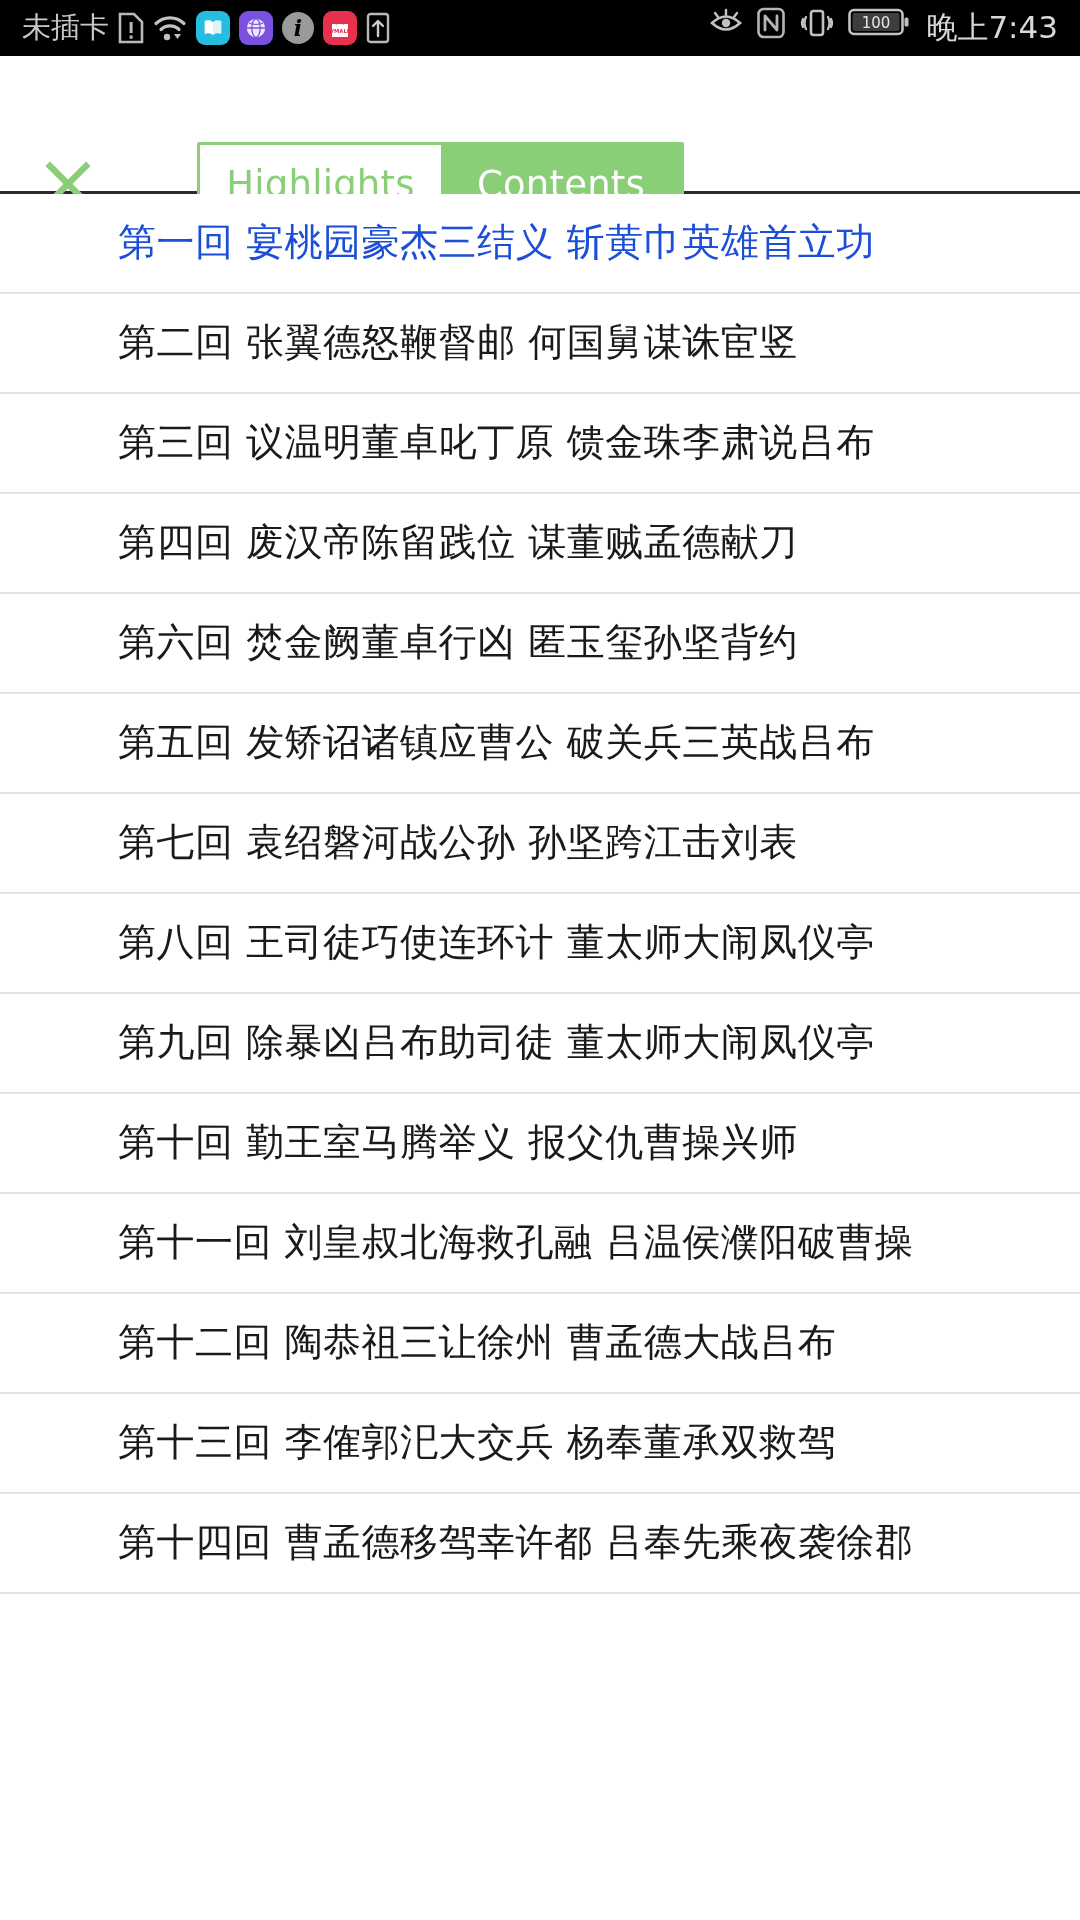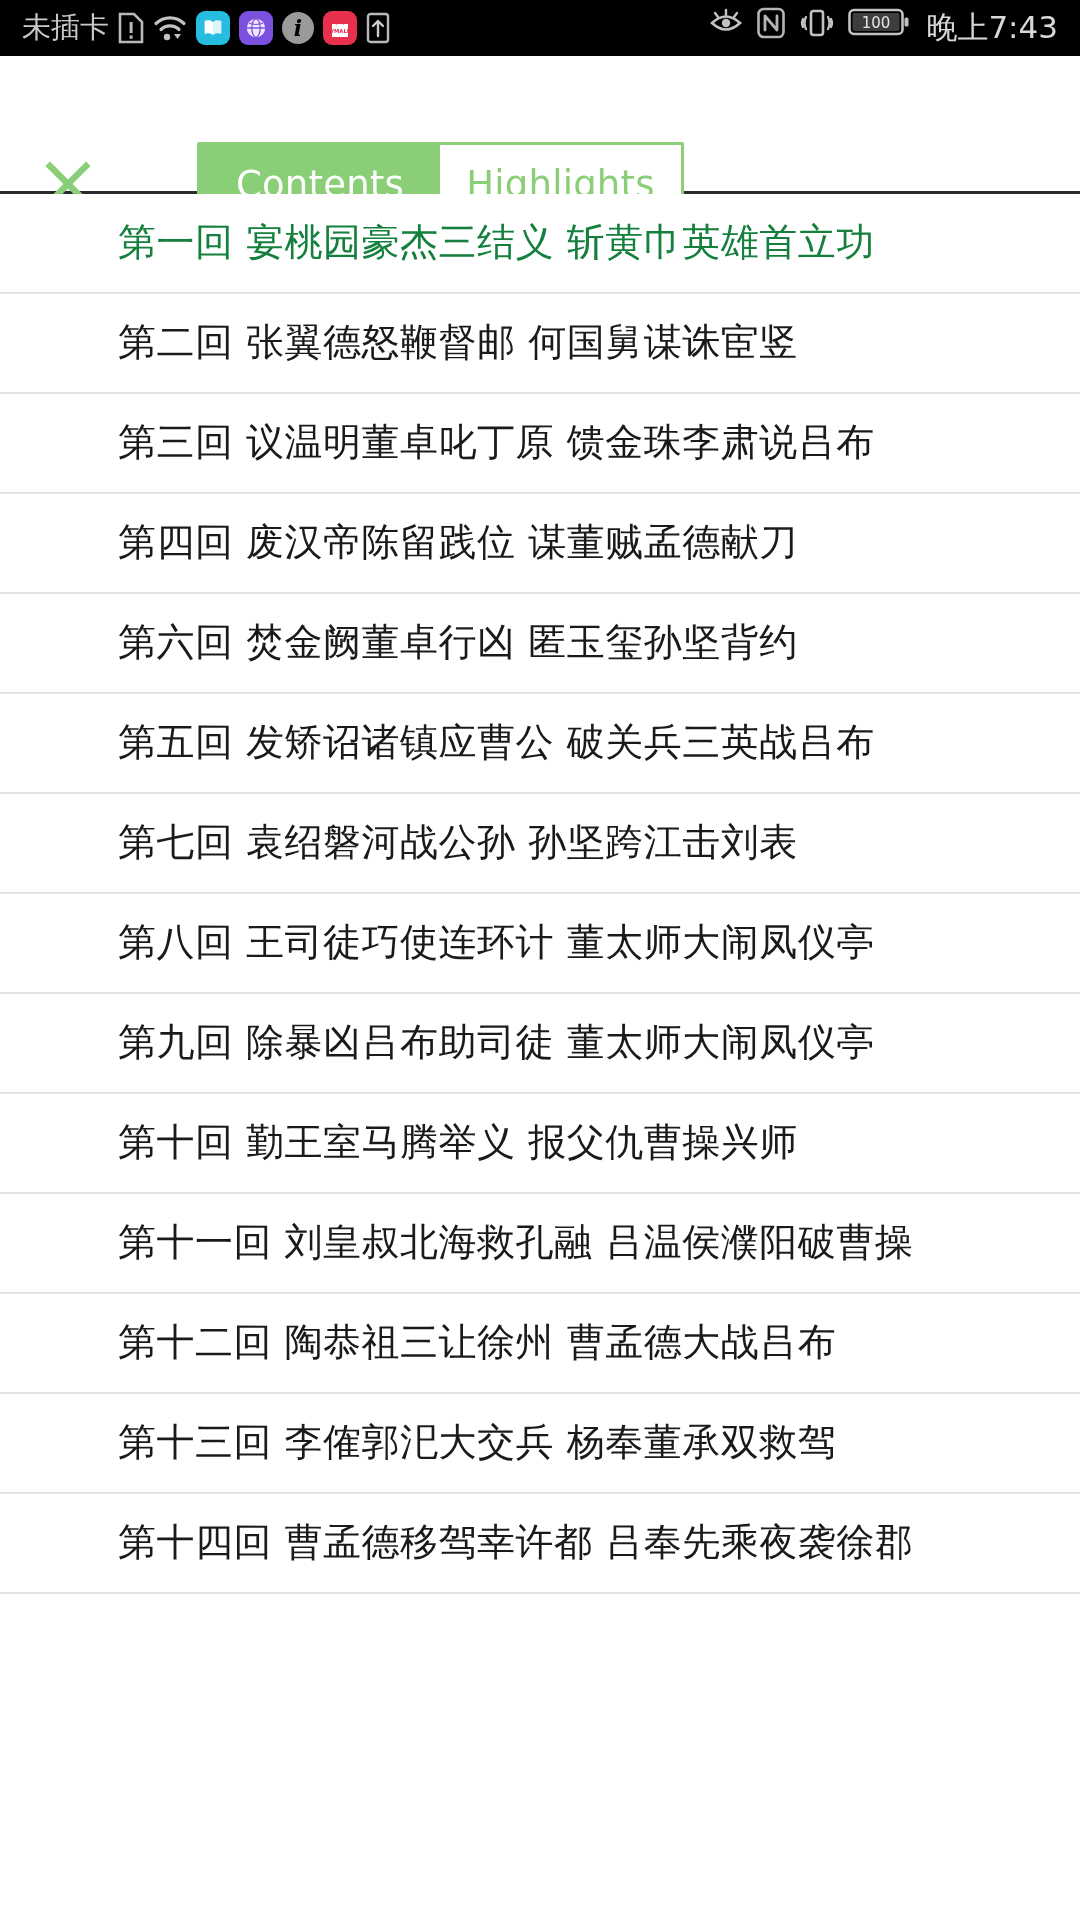--- a/index.html
+++ b/index.html
@@ -96,21 +96,21 @@
   }
   .toc-row:first-child{ border-top:none; }
   .toc-title{
     font-size:38px;
     line-height:1.2;
     color:#1a1a1a;
     letter-spacing:0.5px;
     white-space:nowrap;
     font-family:"DejaVu Sans","Liberation Sans",sans-serif;
   }
-  .toc-row.current .toc-title{ color:#15803d; }
+  .toc-row.current .toc-title{ color:#1d4ed8; }
 </style>
 </head>
 <body>
 
 <div id="status-bar">
   <div id="status-left">
 
     <span class="sb-text">未插卡</span>
 
     <span class="sb-ico">
@@ -204,22 +204,22 @@
 
 <div id="header">
 
   <div id="close-btn">
     <svg width="52" height="52" viewBox="0 0 52 52">
       <path d="M8 8 L44 44 M44 8 L8 44" stroke="#8ace77" stroke-width="6.5" stroke-linecap="square"></path>
     </svg>
   </div>
 
   <div id="tabs">
+    <div class="tab" id="tab-highlights">Highlights</div>
     <div class="tab" id="tab-contents">Contents</div>
-    <div class="tab" id="tab-highlights">Highlights</div>
   </div>
 </div>
 
 <div id="toc-list">
     <div class="toc-row current">
       <div class="toc-title">第一回 宴桃园豪杰三结义 斩黄巾英雄首立功</div>
     </div>
     <div class="toc-row">
       <div class="toc-title">第二回 张翼德怒鞭督邮 何国舅谋诛宦竖</div>
     </div>

